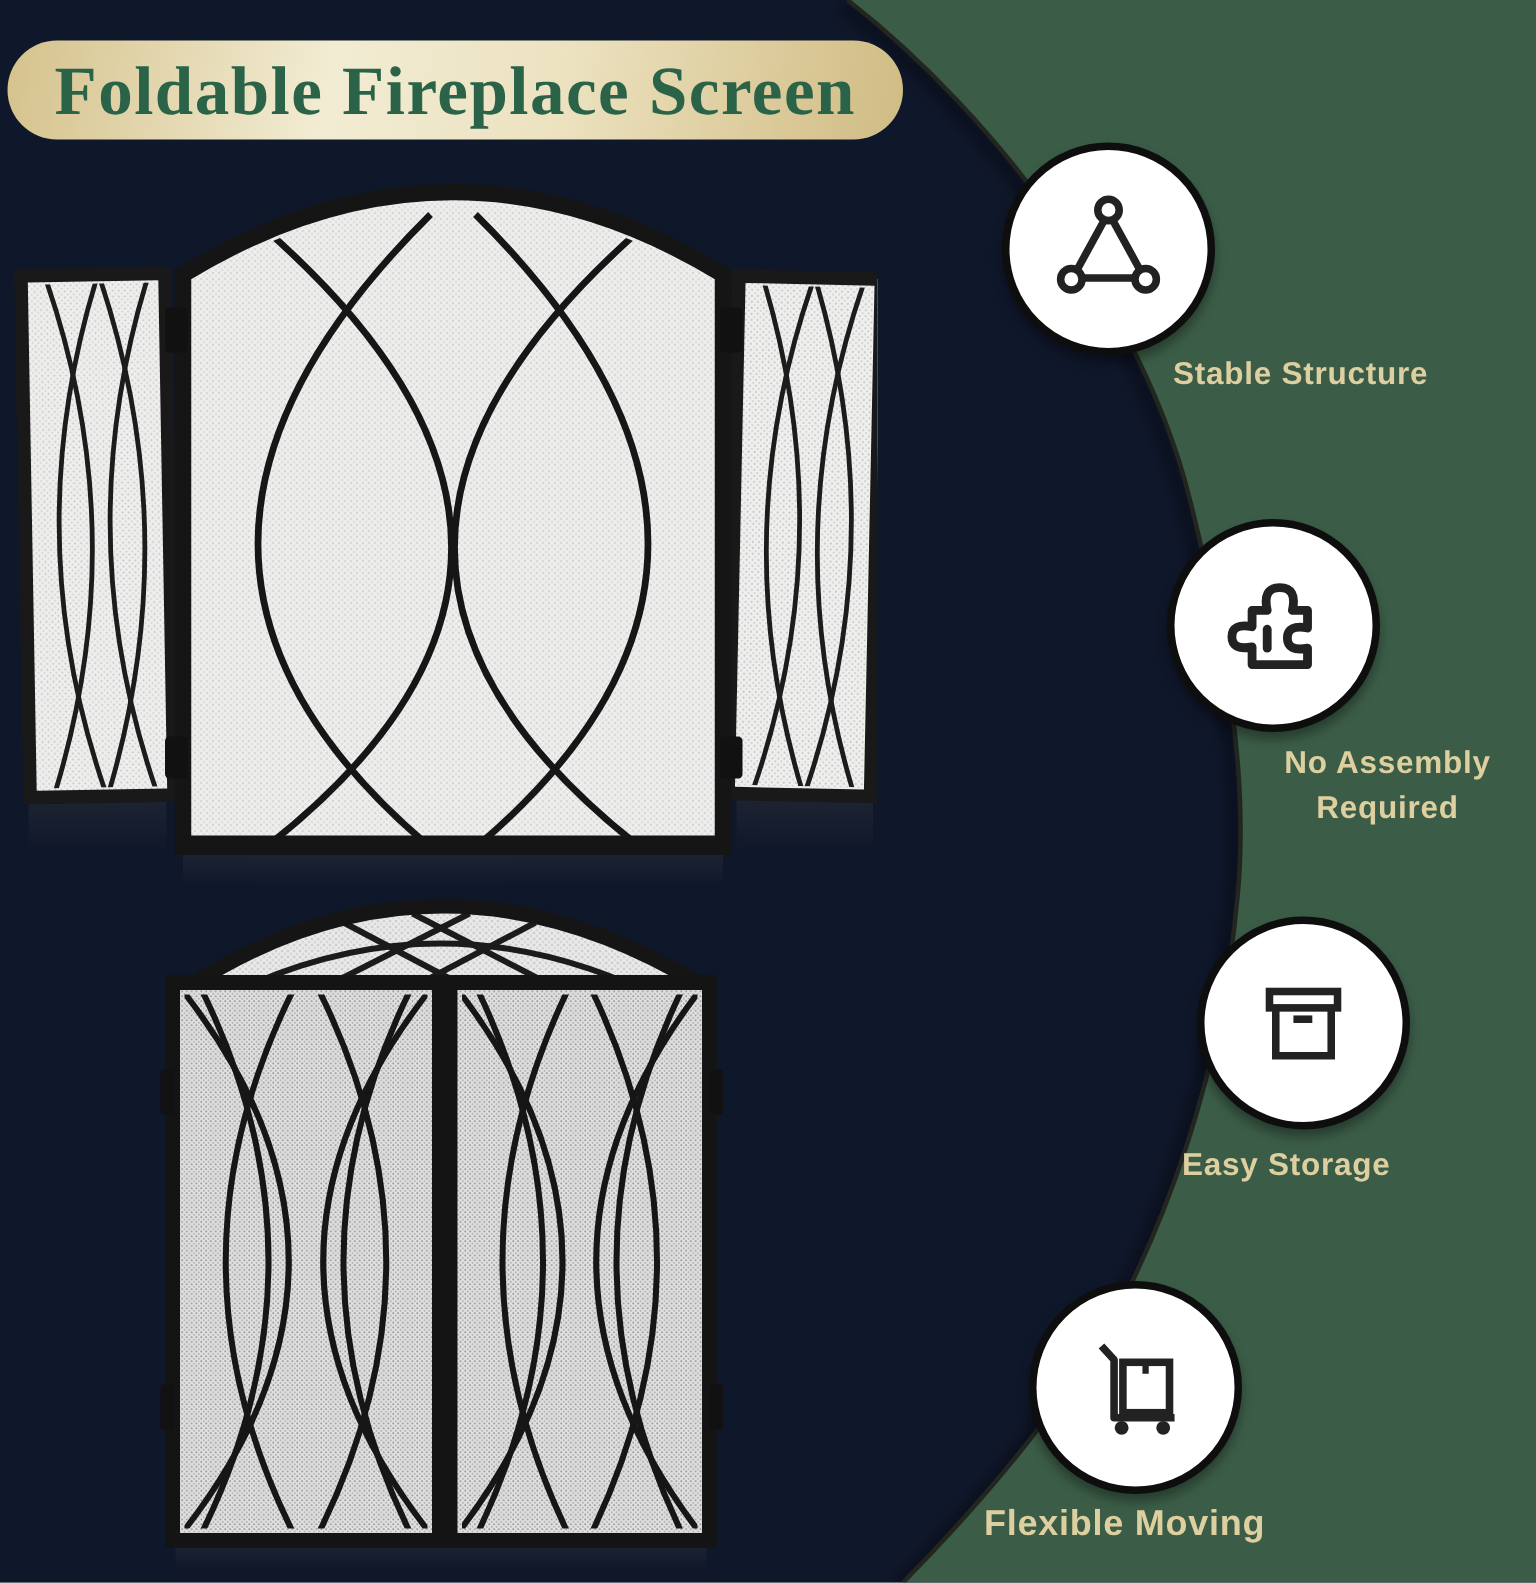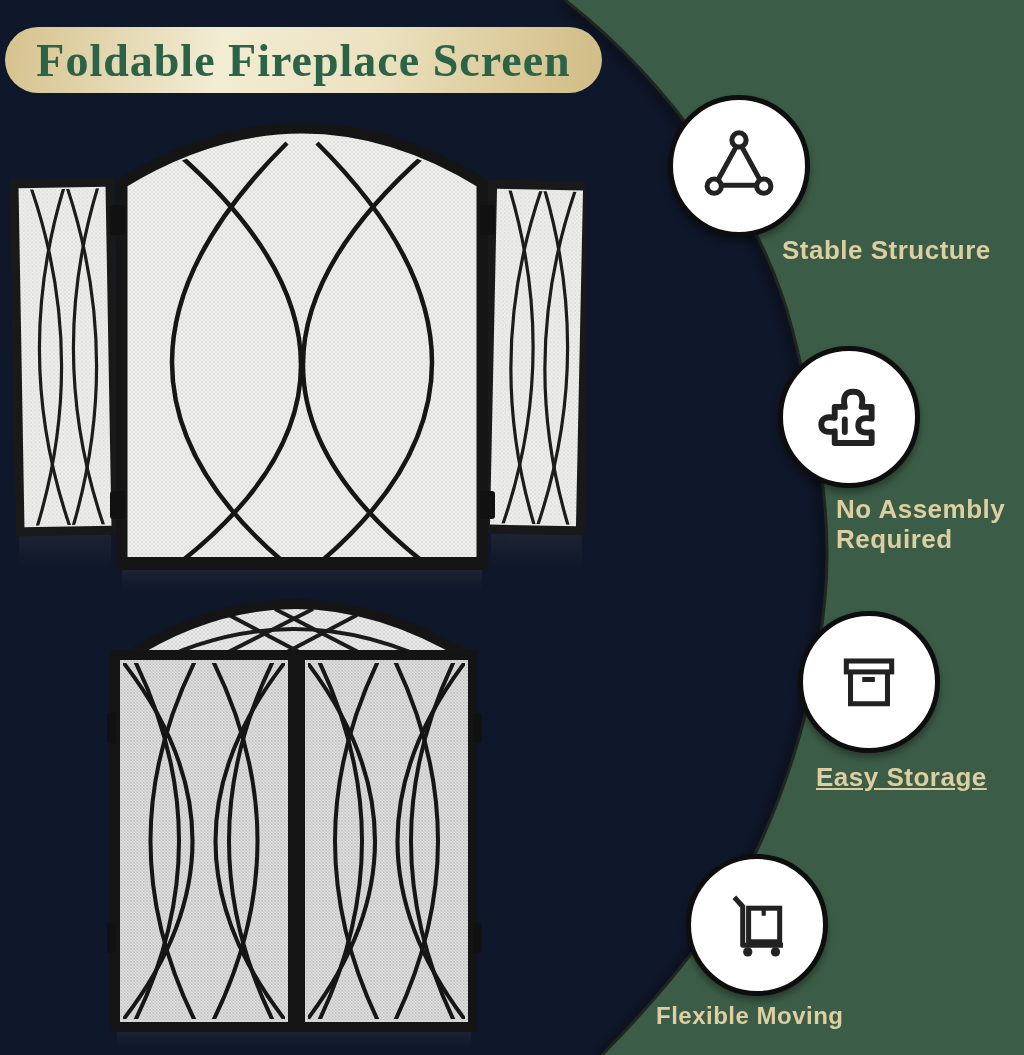--- a/index.html
+++ b/index.html
@@ -25,21 +25,21 @@
   
   .fcircle{
     position:absolute;width:132px;height:132px;border-radius:50%;
     background:#ffffff;border:5px solid #0e0e0e;
     box-shadow:0 5px 7px rgba(0,0,0,0.35);
     display:flex;align-items:center;justify-content:center;
   }
   .fcircle svg{width:84px;height:84px;}
 
   .flabel{
-    position:absolute;color:#decfa0;font-weight:bold;font-size:26px;
+    position:absolute;color:#decfa0;font-weight:bold;font-size:21px;
     line-height:30px;letter-spacing:0.5px;
   }
 
   .product{position:absolute;}
 </style>
 </head>
 <body>
 
 <div id="stage">
 
@@ -212,30 +212,30 @@
     </svg>
   </div>
   <div class="flabel" style="left:782px;top:235px;">Stable Structure</div>
 
   <div class="fcircle" style="left:778px;top:346px;">
     <svg viewBox="0 0 100 100">
       <path d="M 33,38 L 45,38 Q 41,20 55,20 Q 69,20 65,38 L 77,38 L 77,52 Q 61,49 61,60 Q 61,71 77,68 L 77,81 L 33,81 L 33,67 Q 17,70 17,59 Q 17,48 33,51 Z" fill="none" stroke="#222222" stroke-width="7" stroke-linejoin="round"></path>
       <path d="M 45,53 L 45,68" stroke="#222222" stroke-width="7" stroke-linecap="round"></path>
     </svg>
   </div>
-  <div class="flabel" style="left:836px;top:494px;width:178px;">No Assembly Required</div>
+  <div class="flabel" style="left:836px;top:494px;width:178px;text-align:center;">No Assembly Required</div>
 
   <div class="fcircle" style="left:798px;top:611px;">
     <svg viewBox="0 0 100 100">
       <rect x="23" y="25" width="54" height="13" fill="none" stroke="#222222" stroke-width="6"></rect>
       <path d="M28 38 L28 76 L72 76 L72 38" fill="none" stroke="#222222" stroke-width="6"></path>
       <rect x="42" y="44" width="15" height="6" fill="#222222"></rect>
     </svg>
   </div>
-  <div class="flabel" style="left:816px;top:762px;text-decoration:underline;">Easy Storage</div>
+  <div class="flabel" style="left:788px;top:762px;">Easy Storage</div>
 
   <div class="fcircle" style="left:686px;top:854px;">
     <svg viewBox="0 0 100 100">
       <path d="M23 17 L33 28 L33 74 L81 74" fill="none" stroke="#222222" stroke-width="6" stroke-linejoin="round"></path>
       <rect x="40" y="30" width="37" height="40" fill="none" stroke="#222222" stroke-width="6"></rect>
       <line x1="58" y1="30" x2="58" y2="39" stroke="#222222" stroke-width="5"></line>
       <circle cx="39" cy="82" r="5.5" fill="#222222"></circle>
       <circle cx="72" cy="82" r="5.5" fill="#222222"></circle>
     </svg>
   </div>

